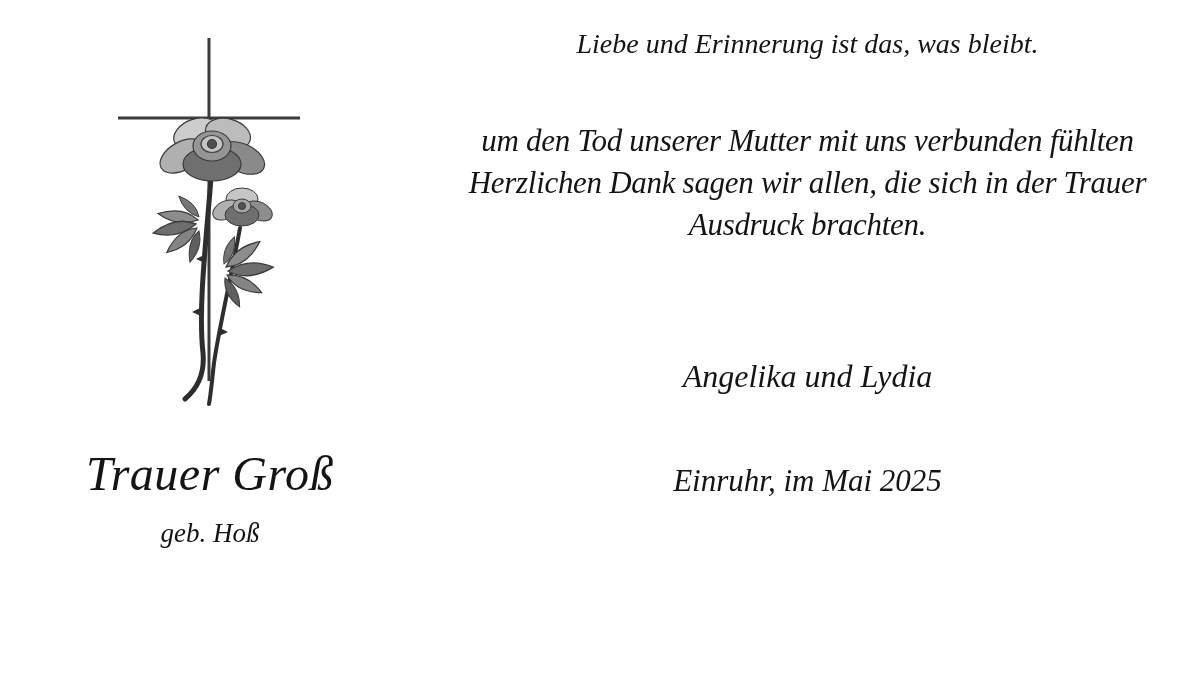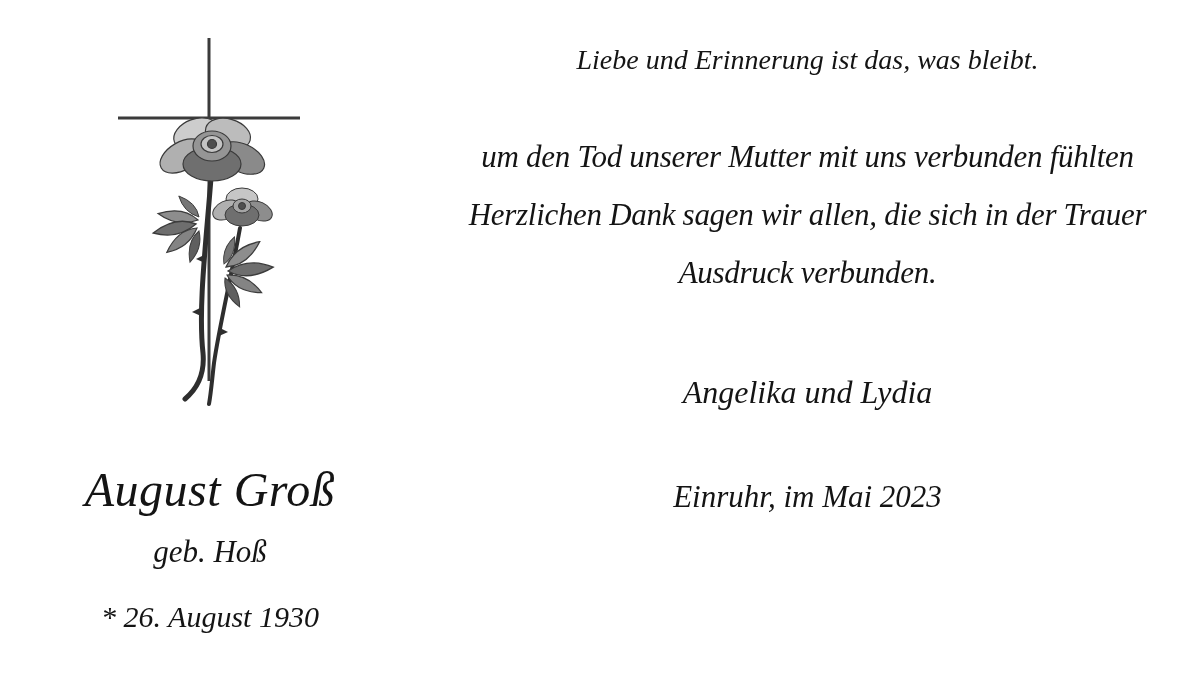--- a/index.html
+++ b/index.html
@@ -12,41 +12,41 @@
     width: 1200px;
     height: 688px;
     background: #ffffff;
     overflow: hidden;
     font-family: "Liberation Serif", "DejaVu Serif", serif;
     font-style: italic;
     color: #141414;
   }
   .abs { position: absolute; }
   .centered { text-align: center; }
-  .nowrap { white-space: nowrap; margin-top: 16px; }
+  .nowrap { white-space: nowrap; }
 
   
   .graphic {
     left: 60px;
     top: 18px;
     width: 340px;
     height: 412px;
   }
   .deceased-name {
     left: 10px;
     top: 446px;
     width: 400px;
     font-size: 48px;
     letter-spacing: 0.5px;
   }
   .maiden-name {
     left: 10px;
     top: 518px;
     width: 400px;
-    font-size: 31px;
+    font-size: 27px;
   }
   .life-dates {
     left: 10px;
     top: 581px;
     width: 400px;
     font-size: 30px;
     line-height: 39px;
   }
 
   
@@ -141,34 +141,33 @@
         <ellipse cx="182" cy="181" rx="16" ry="11" fill="#c6c6c6"></ellipse>
         <ellipse cx="166" cy="192" rx="14" ry="9" fill="#b0b0b0" transform="rotate(-25 166 192)"></ellipse>
         <ellipse cx="199" cy="193" rx="14" ry="9" fill="#8d8d8d" transform="rotate(25 199 193)"></ellipse>
         <ellipse cx="182" cy="197" rx="17" ry="11" fill="#6f6f6f"></ellipse>
         <ellipse cx="182" cy="188" rx="9" ry="7" fill="#a5a5a5"></ellipse>
         <circle cx="182" cy="188" r="3.5" fill="#505050"></circle>
       </g>
     </g>
   </svg>
 
-  <div class="abs centered nowrap deceased-name">August Groß</div>
+  <div class="abs centered nowrap deceased-name">Trauer Groß</div>
 
   <div class="abs centered nowrap maiden-name">geb. Hoß</div>
 
   <div class="abs centered life-dates">
-    <div class="nowrap">* 26. August 1930</div>
   </div>
 
   <div class="abs centered nowrap epigraph">Liebe und Erinnerung ist das, was bleibt.</div>
 
   <div class="abs centered thanks">
     <div class="nowrap">um den Tod unserer Mutter mit uns verbunden fühlten</div>
     <div class="nowrap">Herzlichen Dank sagen wir allen, die sich in der Trauer</div>
-    <div class="nowrap">Ausdruck verbunden.</div>
+    <div class="nowrap">Ausdruck brachten.</div>
   </div>
 
   <div class="abs centered nowrap signature">Angelika und Lydia</div>
 
-  <div class="abs centered nowrap place-date">Einruhr, im Mai 2023</div>
+  <div class="abs centered nowrap place-date">Einruhr, im Mai 2025</div>
 
 
 </div>
 
 </body></html>

